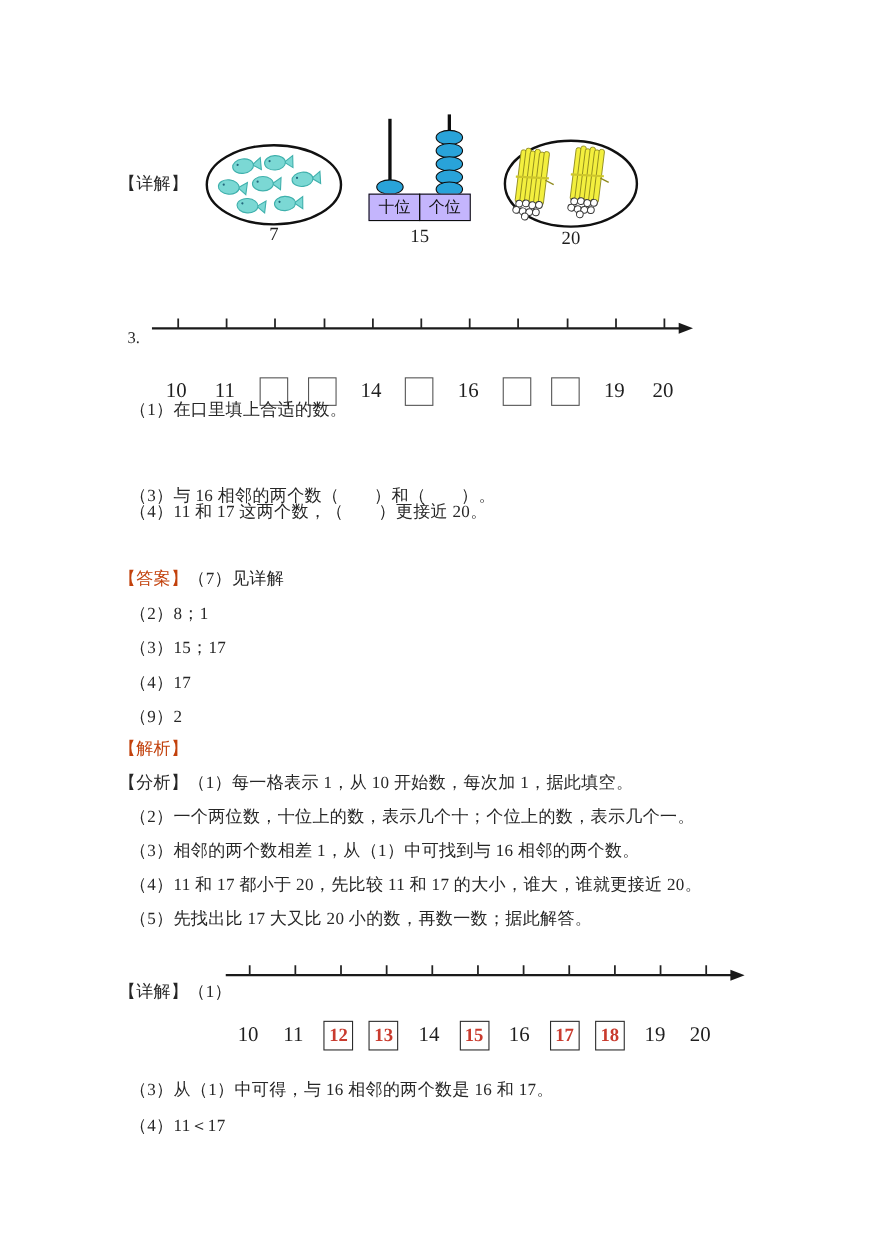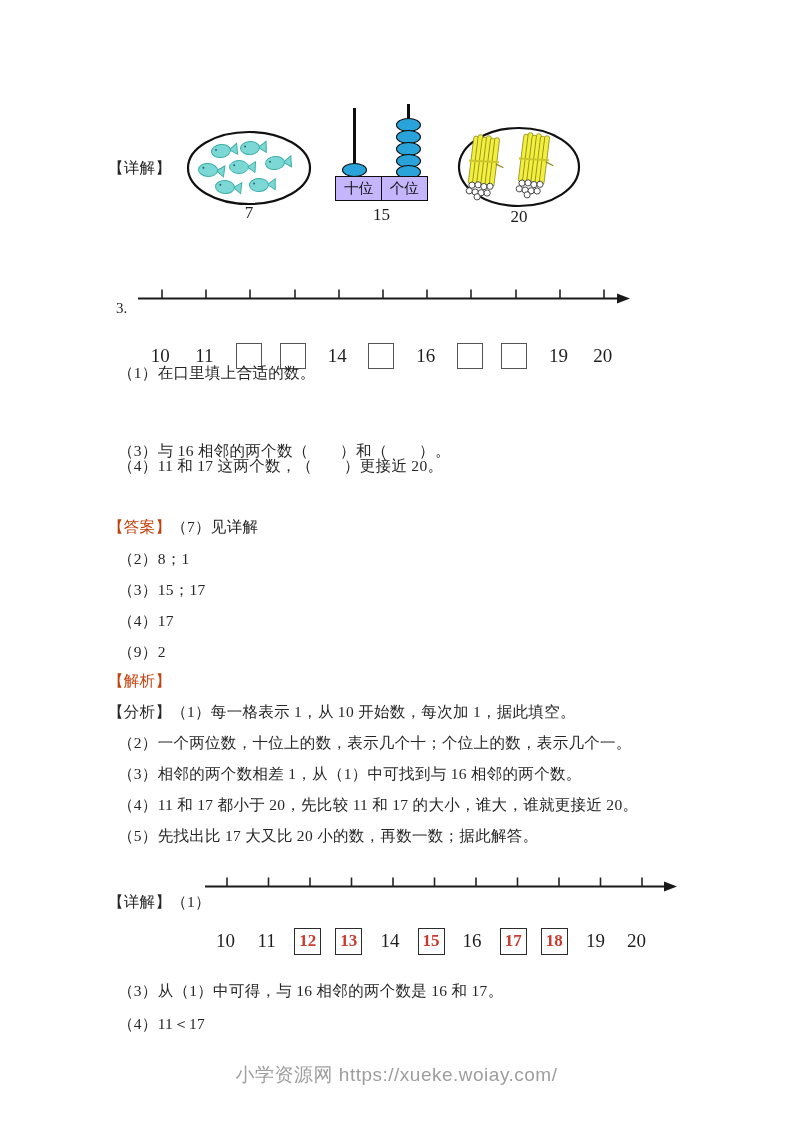--- a/index.html
+++ b/index.html
@@ -206,14 +206,13 @@
     <div class="numcell">
         <div class="ansbox">18</div>
       </div>
     <div class="numcell">19</div>
     <div class="numcell">20</div>
   </div>
 
   <div class="line" style="left:118px;top:981px">（3）从（1）中可得，与 16 相邻的两个数是 16 和 17。</div>
   <div class="line" style="left:118px;top:1014px">（4）11＜17</div>
 
-  <div class="footer">小学资源网 https://xueke.woiay.com/</div>
 </div>
 
 </body></html>

